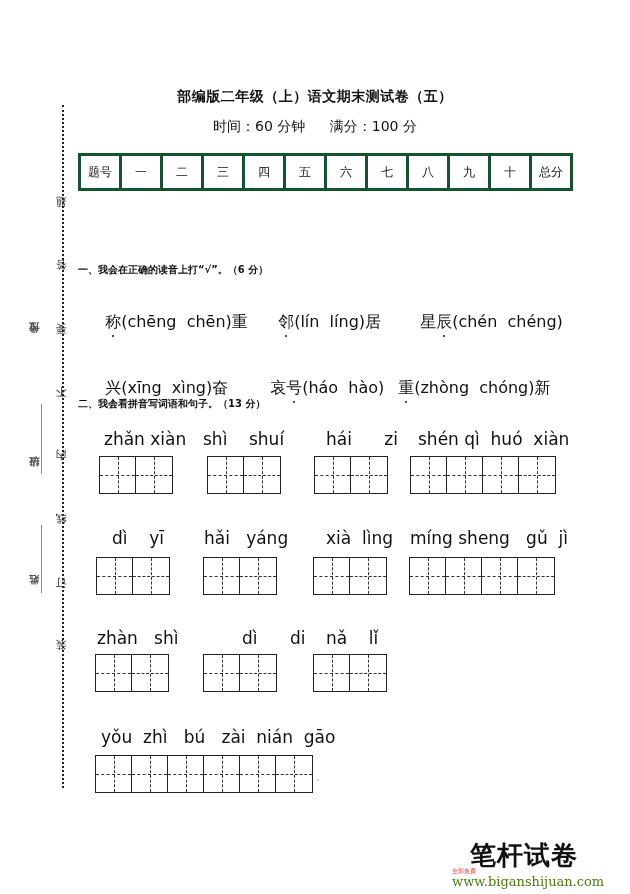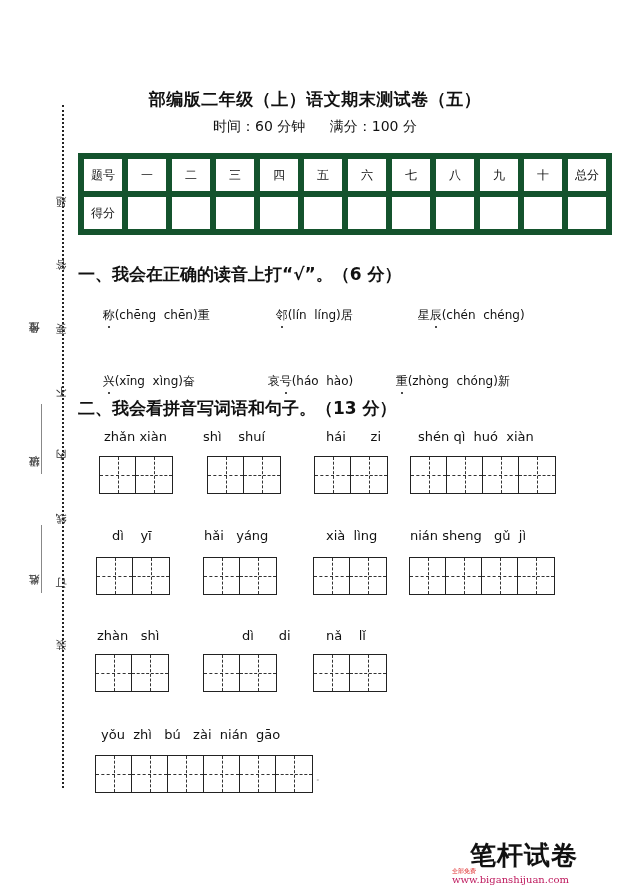--- a/index.html
+++ b/index.html
@@ -1,41 +1,41 @@
 <!DOCTYPE html>
 <html><head>
 <meta charset="utf-8">
 <style>
   html, body { margin:0; padding:0; background:#ffffff; }
   body { width:630px; height:894px; position:relative; overflow:hidden;
          font-family:"DejaVu Sans","Liberation Sans",sans-serif; color:#111; }
   .abs { position:absolute; }
-  .title { left:0; width:630px; top:88px; text-align:center; font-size:17px; font-weight:bold; letter-spacing:0.5px; }
+  .title { left:0; width:630px; top:88px; text-align:center; font-size:14px; font-weight:bold; letter-spacing:0.5px; }
   .subtitle { left:0; width:630px; top:118px; text-align:center; font-size:14px; }
   .subtitle span { margin:0 10px; }
   table.score { position:absolute; left:78px; top:153px; border-collapse:collapse; }
-  table.score td { border:6px solid #14532d; width:38px; height:32px; text-align:center; font-size:12px; padding:0; }
-  .sec { left:78px; font-size:17px; font-weight:bold; }
-  .q-line { font-size:12px; white-space:pre; }
+  table.score td { border:3px solid #14532d; width:38px; height:32px; text-align:center; font-size:12px; padding:0; }
+  .sec { left:78px; font-size:10px; font-weight:bold; }
+  .q-line { font-size:16px; white-space:pre; }
   .dotchar { position:relative; display:inline-block; }
   .dotchar::after { content:""; position:absolute; left:50%; bottom:-4px; width:2px; height:2px; margin-left:-1px; background:#111; border-radius:1px; }
-  .py { font-size:13px; white-space:pre; }
+  .py { font-size:17px; white-space:pre; }
   .grid { position:absolute; display:flex; border:1px solid #222; }
   .cell { width:36px; height:36px; position:relative; border-right:1px solid #222; box-sizing:border-box; }
   .cell:last-child { border-right:none; }
   .cell::before { content:""; position:absolute; left:50%; top:0; bottom:0; border-left:1px dashed #333; }
   .cell::after { content:""; position:absolute; top:50%; left:0; right:0; border-top:1px dashed #333; }
   .vline { left:62px; top:105px; height:683px; border-left:2px dotted #222; }
   .vchar { font-size:11px; color:#333; background:#fff; writing-mode:vertical-rl; transform:rotate(180deg); left:55px; }
   .vlabel { font-size:11px; color:#444; writing-mode:vertical-rl; transform:rotate(180deg); left:28px; }
   .uline { left:41px; width:1px; background:#888; }
   .period { left:316px; top:772px; font-size:8px; color:#666; }
   .wm-big { left:470px; top:838px; font-size:26px; font-weight:bold; letter-spacing:1px; color:#111; }
   .wm-red { left:452px; top:867px; font-size:6px; color:#d22; }
-  .wm-url { left:452px; top:874px; font-size:10px; font-family:"DejaVu Serif","Liberation Serif",serif; color:#be185d; }
+  .wm-url { left:452px; top:874px; font-size:13px; font-family:"DejaVu Serif","Liberation Serif",serif; color:#4d7c0f; }
 </style>
 </head>
 <body>
 
 <div class="abs title">部编版二年级（上）语文期末测试卷（五）</div>
 <div class="abs subtitle">
   <span>时间：60 分钟</span>
   <span>满分：100 分</span>
 </div>
 
@@ -47,34 +47,20 @@
     <td>二</td>
     <td>三</td>
     <td>四</td>
     <td>五</td>
     <td>六</td>
     <td>七</td>
     <td>八</td>
     <td>九</td>
     <td>十</td>
     <td>总分</td>
-  </tr>
-  <tr>
-    <td>得分</td>
-    <td></td>
-    <td></td>
-    <td></td>
-    <td></td>
-    <td></td>
-    <td></td>
-    <td></td>
-    <td></td>
-    <td></td>
-    <td></td>
-    <td></td>
   </tr>
 </tbody>
   </table>
 
 <div class="abs sec" style="top:263px;">一、我会在正确的读音上打“√”。（6 分）</div>
 
 <div class="abs q-line" style="left:95px; top:293px;">
   <span></span><span class="dotchar">称</span><span>(chēng  chēn)</span><span>重</span>
 </div>
 <div class="abs q-line" style="left:268px; top:293px;">
@@ -127,21 +113,21 @@
 <div class="abs py" style="left:204px; top:528px;">hǎi   yáng</div>
 <div class="grid" style="left:203px; top:557px;">
   <div class="cell"></div>
     <div class="cell"></div>
 </div>
 <div class="abs py" style="left:326px; top:528px;">xià  lìng</div>
 <div class="grid" style="left:313px; top:557px;">
   <div class="cell"></div>
     <div class="cell"></div>
 </div>
-<div class="abs py" style="left:410px; top:528px;">nián sheng   gǔ  jì</div>
+<div class="abs py" style="left:410px; top:528px;">míng sheng   gǔ  jì</div>
 <div class="grid" style="left:409px; top:557px;">
   <div class="cell"></div>
     <div class="cell"></div>
     <div class="cell"></div>
     <div class="cell"></div>
 </div>
 
 <div class="abs py" style="left:97px; top:628px;">zhàn   shì</div>
 <div class="grid" style="left:95px; top:654px;">
   <div class="cell"></div>

